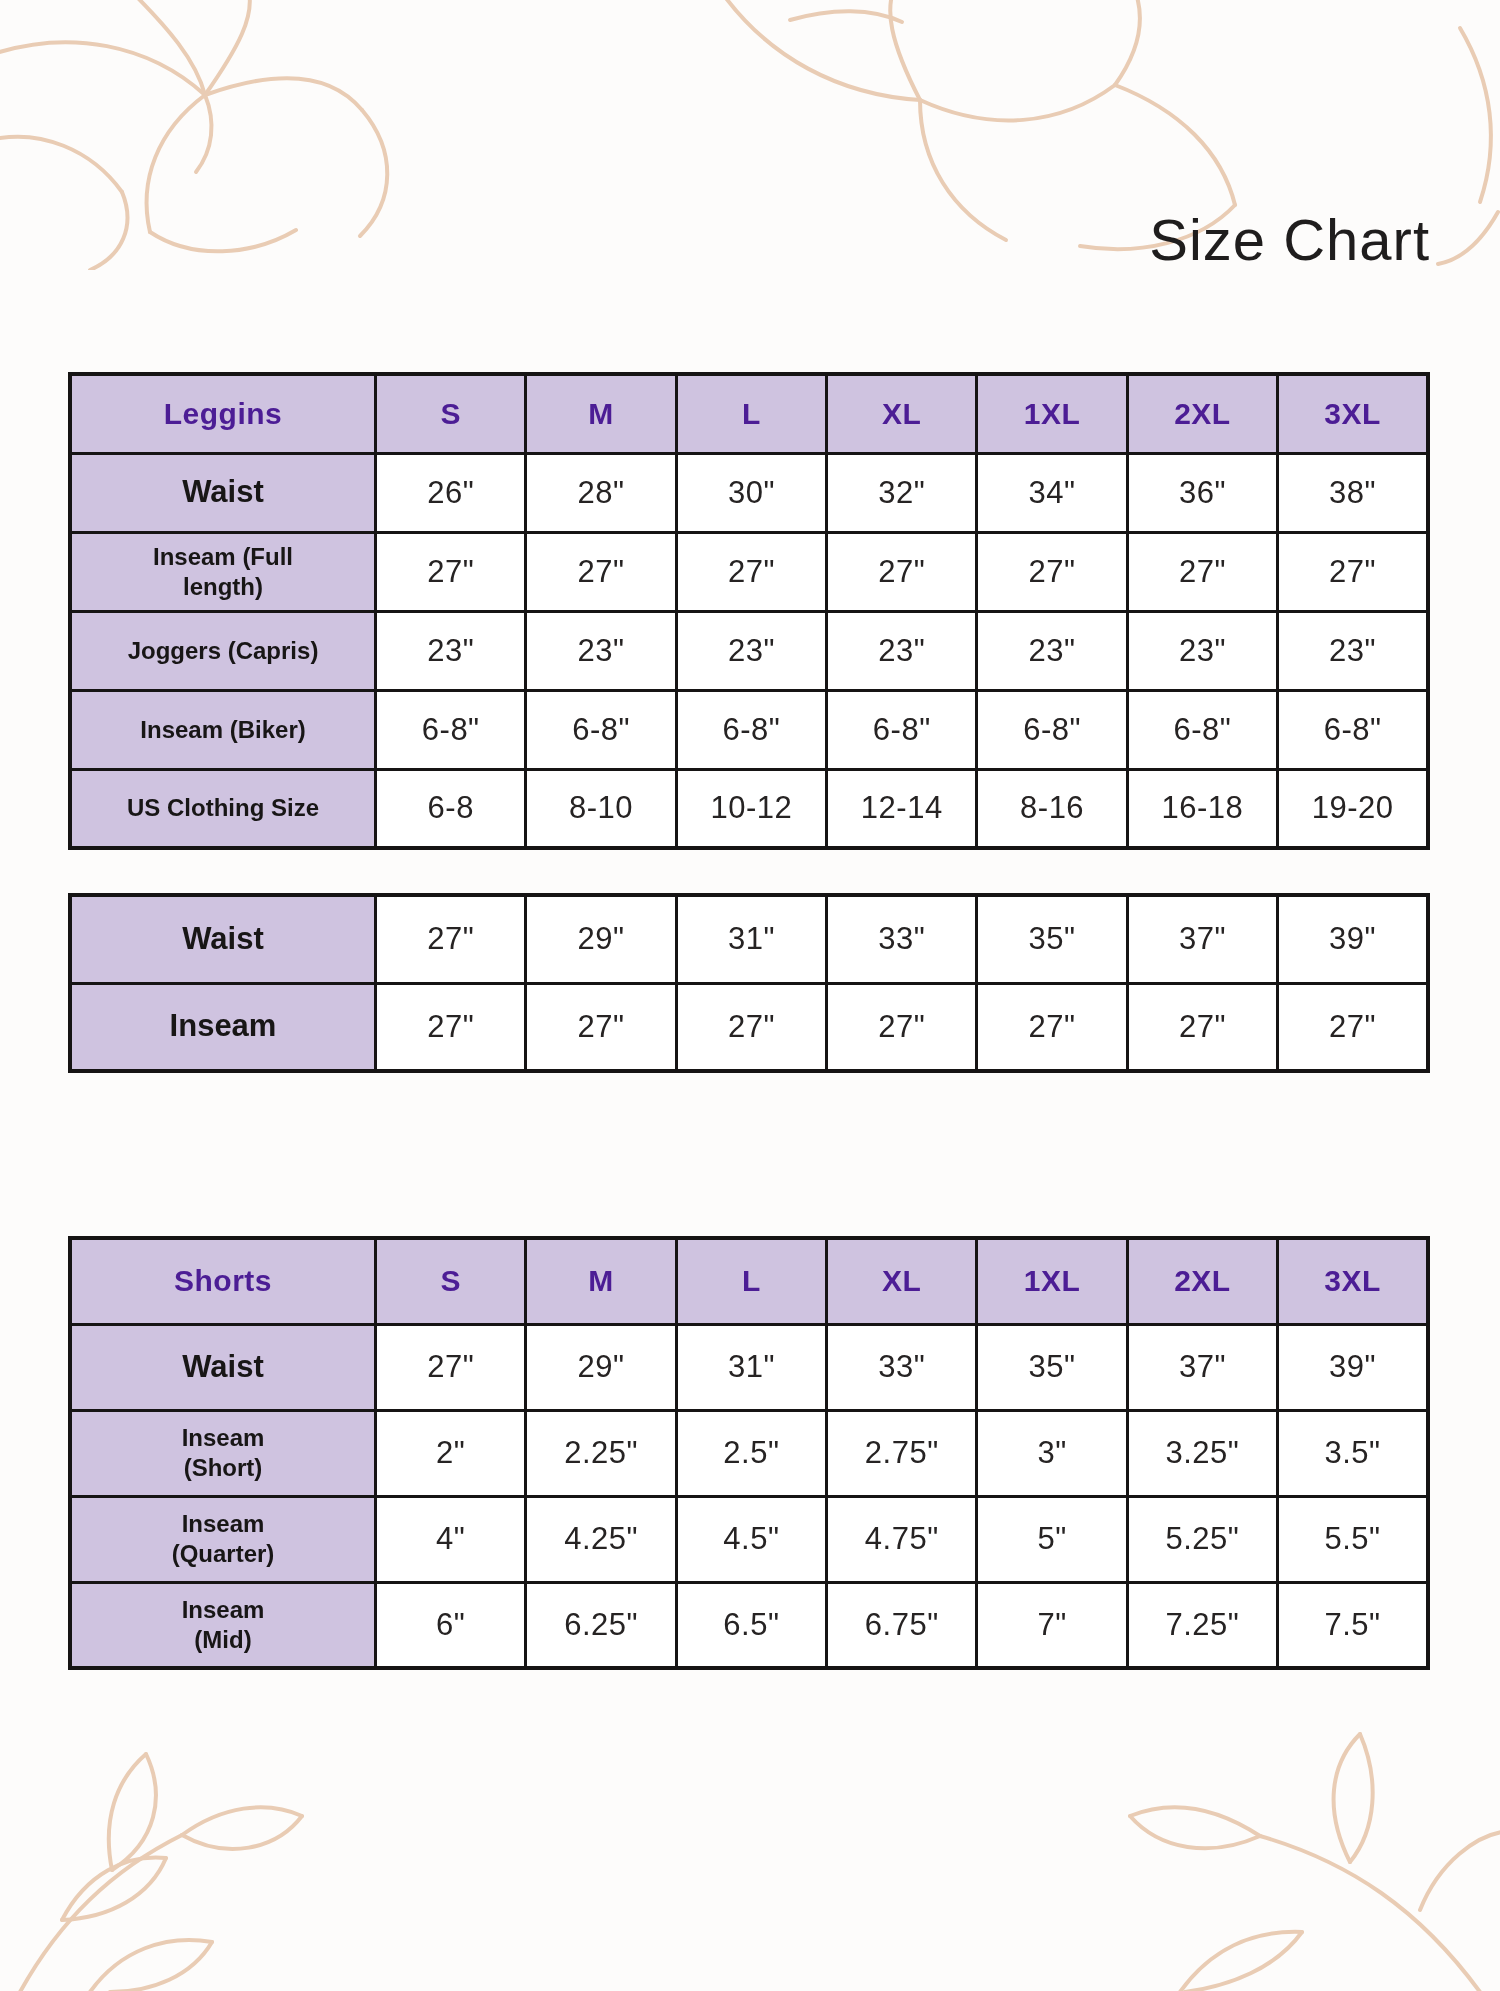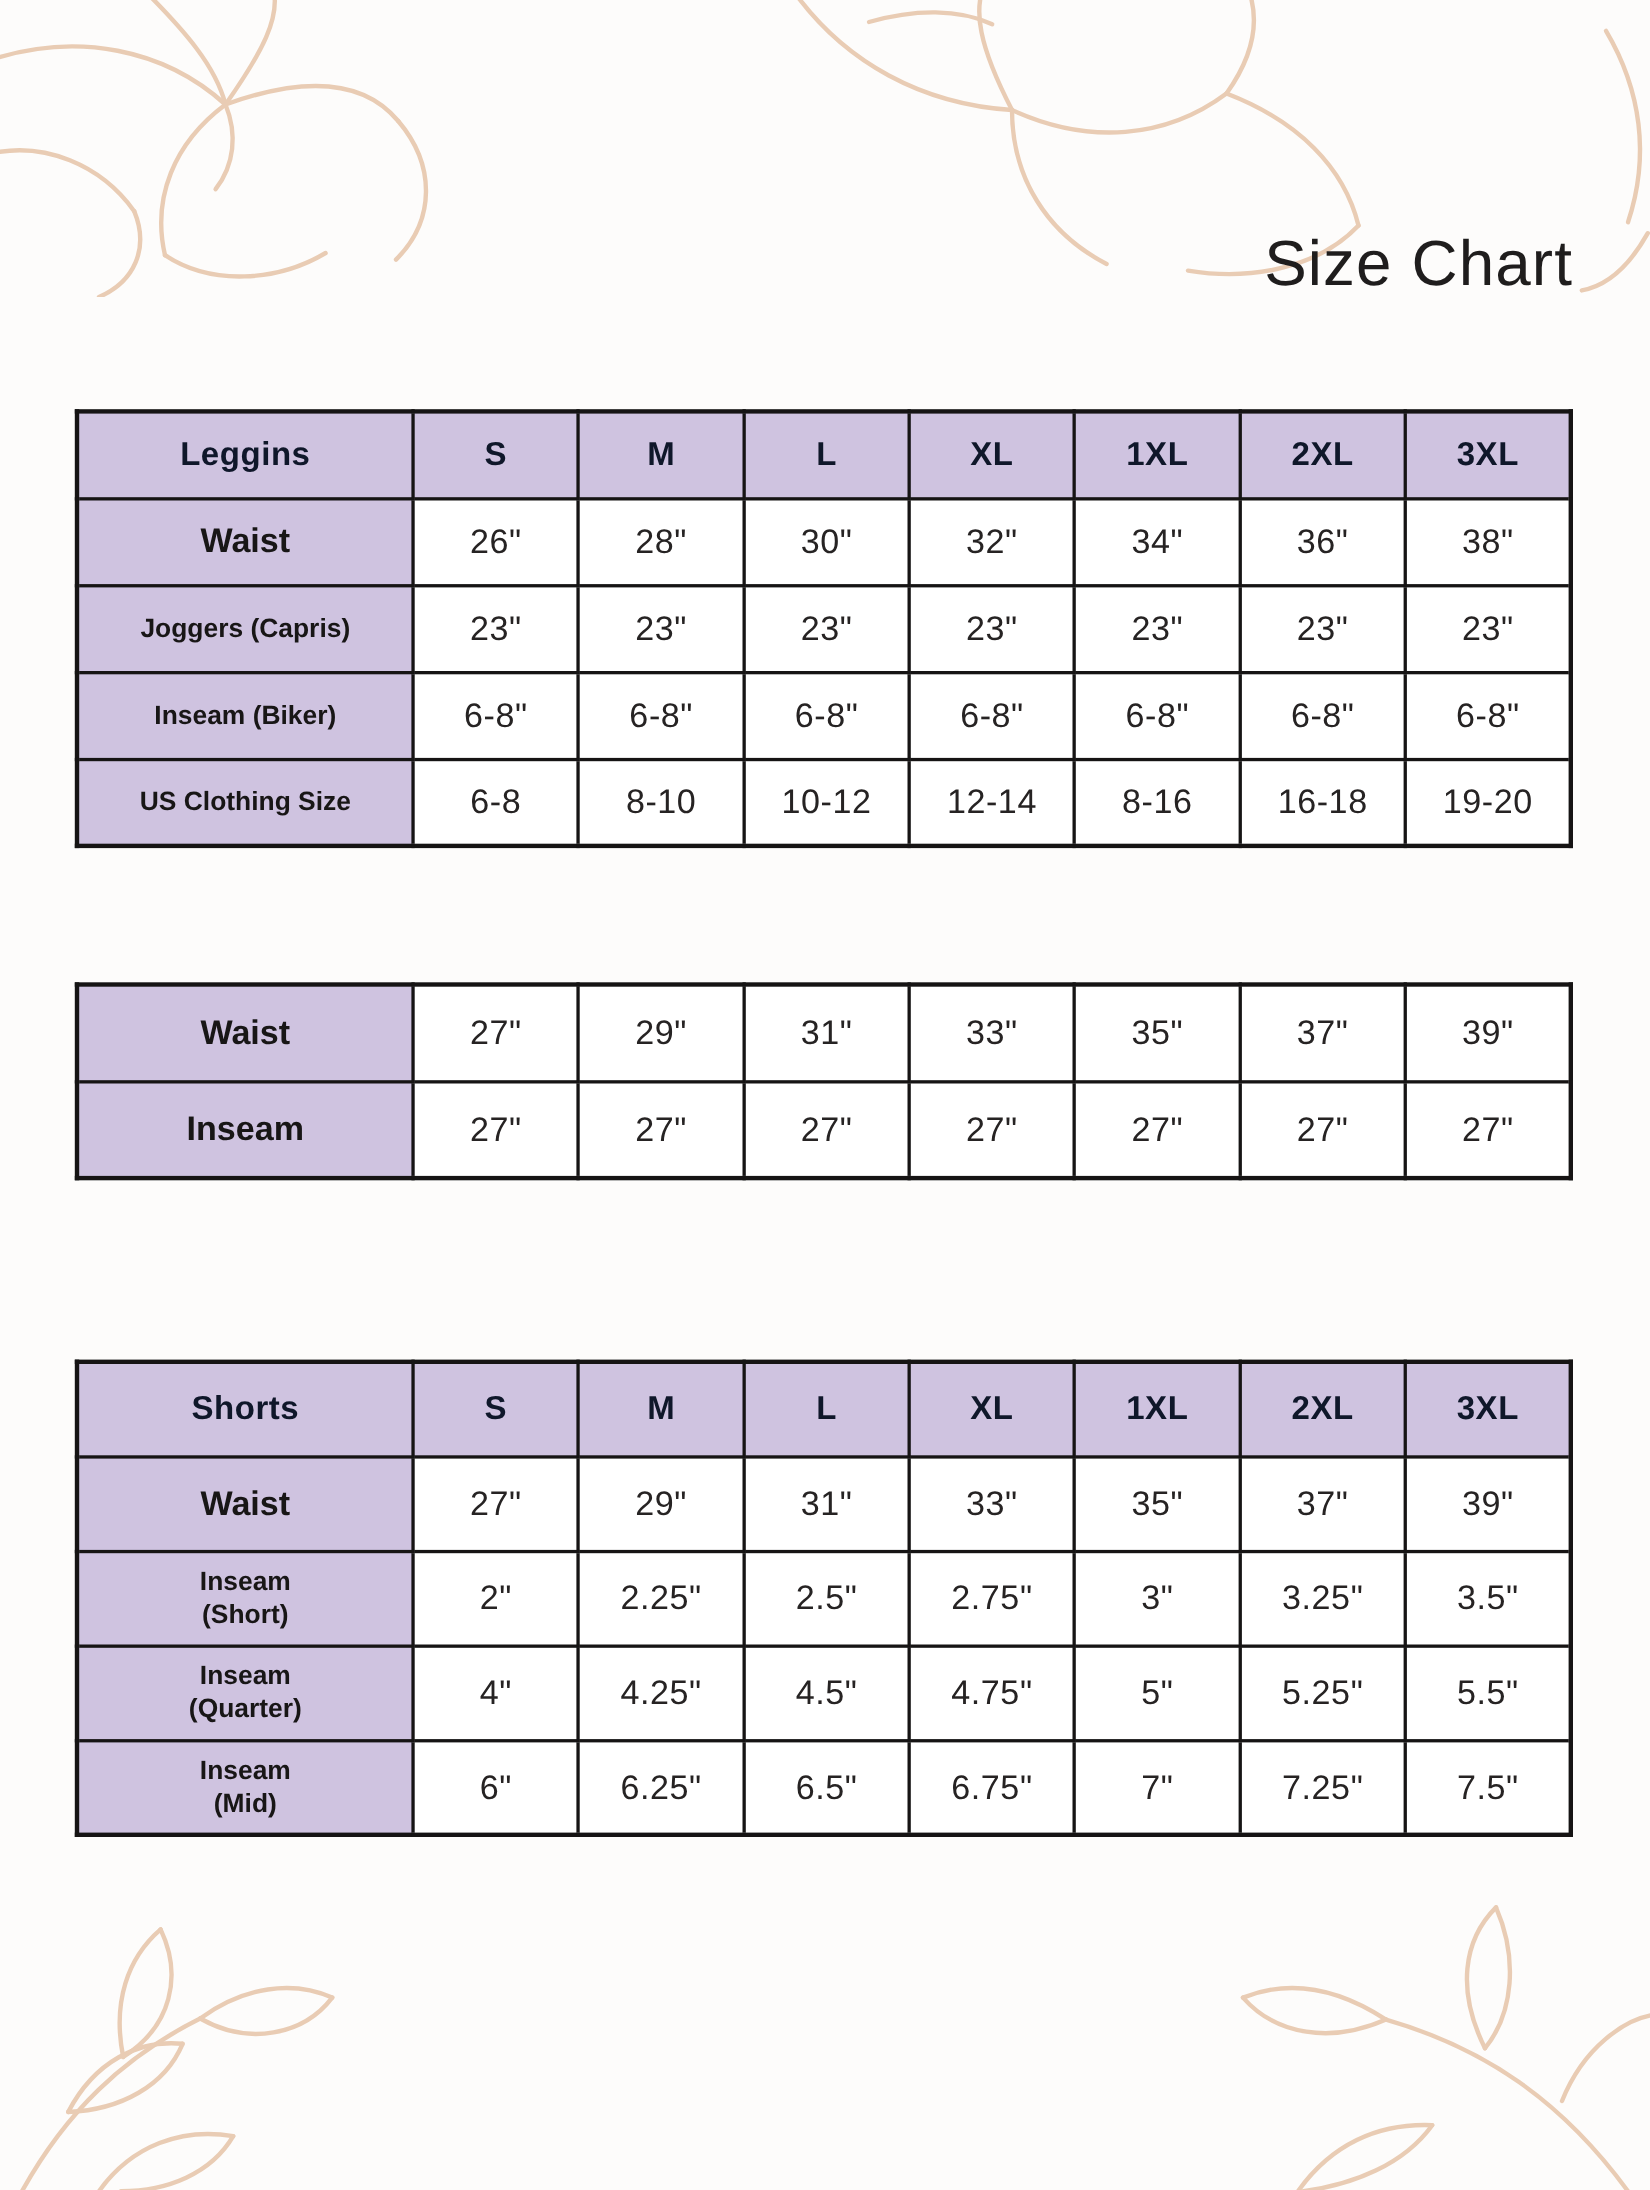--- a/index.html
+++ b/index.html
@@ -26,21 +26,21 @@
   #table-shorts{top:1236px;padding-left:40px;}
   #table-leggins tr{height:79px;}
   #table-joggers tr{height:88px;}
   #table-shorts tr{height:86px;}
   .size-table th,.size-table td{
     border:3px solid var(--line,#161414);
     text-align:center;vertical-align:middle;padding:0 8px;
   }
   .size-table th{
     background:var(--head,#cfc3e0);
-    font-size:30px;font-weight:700;letter-spacing:.5px;color:#0f172a;
+    font-size:30px;font-weight:700;letter-spacing:.5px;color:#4c1d95;
   }
   .size-table th.name-cell{font-size:30px;}
   .size-table td.label-cell{
     background:var(--head,#cfc3e0);
     font-weight:700;color:#181616;white-space:pre-line;line-height:1.25;
   }
   .size-table td.label-cell.lg{font-size:31px;margin-top:28px;}
   .size-table td.label-cell.sm{font-size:24px;}
   .size-table td.value-cell{
     background:#ffffff;font-size:31px;font-weight:400;color:#262323;letter-spacing:.5px;
@@ -128,20 +128,31 @@
         <td class="label-cell lg">Waist</td>
         <td class="value-cell">26"</td>
         <td class="value-cell">28"</td>
         <td class="value-cell">30"</td>
         <td class="value-cell">32"</td>
         <td class="value-cell">34"</td>
         <td class="value-cell">36"</td>
         <td class="value-cell">38"</td>
       </tr>
       <tr>
+        <td class="label-cell sm">Inseam (Full
+length)</td>
+        <td class="value-cell">27"</td>
+        <td class="value-cell">27"</td>
+        <td class="value-cell">27"</td>
+        <td class="value-cell">27"</td>
+        <td class="value-cell">27"</td>
+        <td class="value-cell">27"</td>
+        <td class="value-cell">27"</td>
+      </tr>
+      <tr>
         <td class="label-cell sm">Joggers (Capris)</td>
         <td class="value-cell">23"</td>
         <td class="value-cell">23"</td>
         <td class="value-cell">23"</td>
         <td class="value-cell">23"</td>
         <td class="value-cell">23"</td>
         <td class="value-cell">23"</td>
         <td class="value-cell">23"</td>
       </tr>
       <tr>

